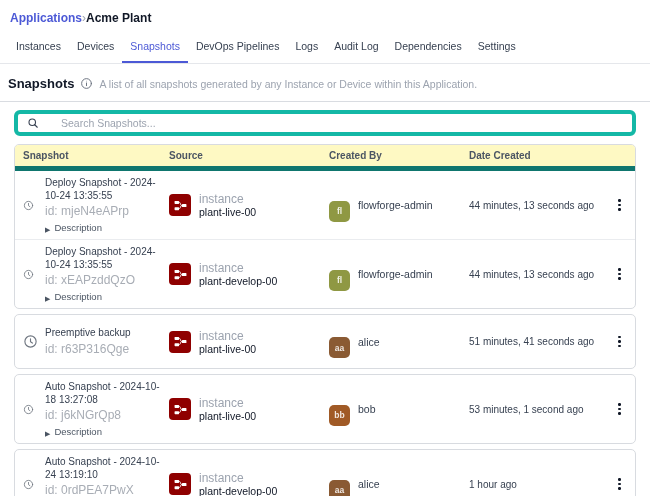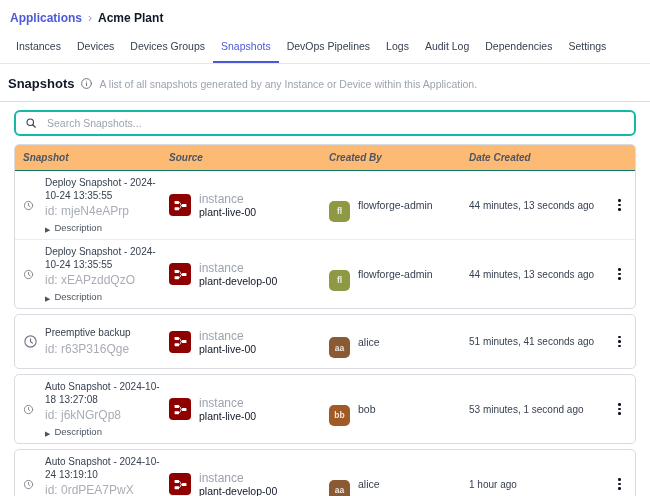--- a/index.html
+++ b/index.html
@@ -5,51 +5,51 @@
   * { box-sizing: border-box; }
   html, body { margin: 0; padding: 0; }
   body {
     width: 650px; height: 496px; overflow: hidden;
     font-family: "Liberation Sans", sans-serif;
     background: #ffffff; color: #1F2937;
   }
   .page { display: flex; flex-direction: column; height: 100%; }
 
   
-  .breadcrumb { display: flex; align-items: center; gap: 6px; padding: 11px 14px 6px 10px; font-size: 12px; font-weight: 700; }
+  .breadcrumb { display: flex; align-items: center; padding: 11px 14px 6px 10px; font-size: 12px; font-weight: 700; }
   .breadcrumb a { color: var(--accent); text-decoration: none; cursor: pointer; }
   .breadcrumb .sep { color: #9CA3AF; font-weight: 400; }
   .breadcrumb .current { color: #111827; }
 
   
   .tabs { display: flex; padding: 0 8px; border-bottom: 1px solid #E5E7EB; }
   .tab { background: none; border: none; border-bottom: 2px solid transparent;
     font-family: "Liberation Sans", sans-serif; font-size: 10.5px; color: #374151;
     padding: 9px 8px 9px; cursor: pointer; white-space: nowrap; }
   .tab.active { color: var(--accent); border-bottom-color: var(--accent); }
 
   
   .section-head { display: flex; align-items: center; gap: 6px; padding: 12px 14px 10px 8px; border-bottom: 1px solid #D9DCE1; }
   .section-head h1 { margin: 0; font-size: 13px; font-weight: 700; color: #111827; }
   .info-btn { background: none; border: none; padding: 0; cursor: pointer; display: inline-flex; }
   .info-btn svg { width: 13px; height: 13px; }
   .section-desc { font-size: 10.5px; color: #9CA3AF; }
 
   
   .search-row { padding: 8px 14px; }
-  .search-box { display: flex; align-items: center; gap: 8px; border: 2px solid #14b8a6; border-radius: 6px; height: 26px; padding: 0 9px; background: #fff; }
+  .search-box { display: flex; align-items: center; gap: 20px; border: 4px solid #14b8a6; border-radius: 6px; height: 26px; padding: 0 9px; background: #fff; }
   .search-box svg { width: 12px; height: 12px; flex: none; }
   .search-box input { border: none; outline: none; flex: 1; font-family: "Liberation Sans", sans-serif; font-size: 10.5px; color: #374151; background: transparent; }
   .search-box input::placeholder { color: #9CA3AF; }
 
   
   .table-area { padding: 0 14px; }
   .card { border: 1px solid #D8DBE0; border-radius: 5px; background: #fff; margin-bottom: 5px; overflow: hidden; }
   .thead, .row { display: grid; grid-template-columns: 146px 160px 140px 135px 1fr; }
-  .thead { background: #fdba74; border-bottom: 1px solid #0f766e; height: 26px; align-items: center; padding-left: 8px; font-style: italic; }
+  .thead { background: #fef9c3; border-bottom: 5px solid #0f766e; height: 26px; align-items: center; padding-left: 8px; }
   .th { font-size: 10px; color: #4B5563; font-weight: 600; }
   .row { padding: 6px 0 6px 8px; align-items: center; }
   .row + .row { border-top: 1px solid #EAECEF; }
   .row.no-desc { padding: 10px 0 10px 8px; }
 
   .c-snap { display: flex; align-self: stretch; }
   .clock { width: 22px; display: flex; align-items: center; flex: none; }
   .clock svg { width: 11px; height: 11px; color: #6F7680; }
   .no-desc .clock svg { width: 15px; height: 15px; }
   .snap-text { display: flex; flex-direction: column; justify-content: center; }
@@ -84,21 +84,20 @@
 
   <div class="breadcrumb">
     <a>Applications</a>
     <span class="sep">›</span>
     <span class="current">Acme Plant</span>
   </div>
 
   <nav class="tabs" id="tabs">
       <button class="tab">Instances</button>
       <button class="tab">Devices</button>
-      <button class="tab">Devices Groups</button>
       <button class="tab active">Snapshots</button>
       <button class="tab">DevOps Pipelines</button>
       <button class="tab">Logs</button>
       <button class="tab">Audit Log</button>
       <button class="tab">Dependencies</button>
       <button class="tab">Settings</button>
     </nav>
 
   <div class="section-head">
     <h1>Snapshots</h1>

